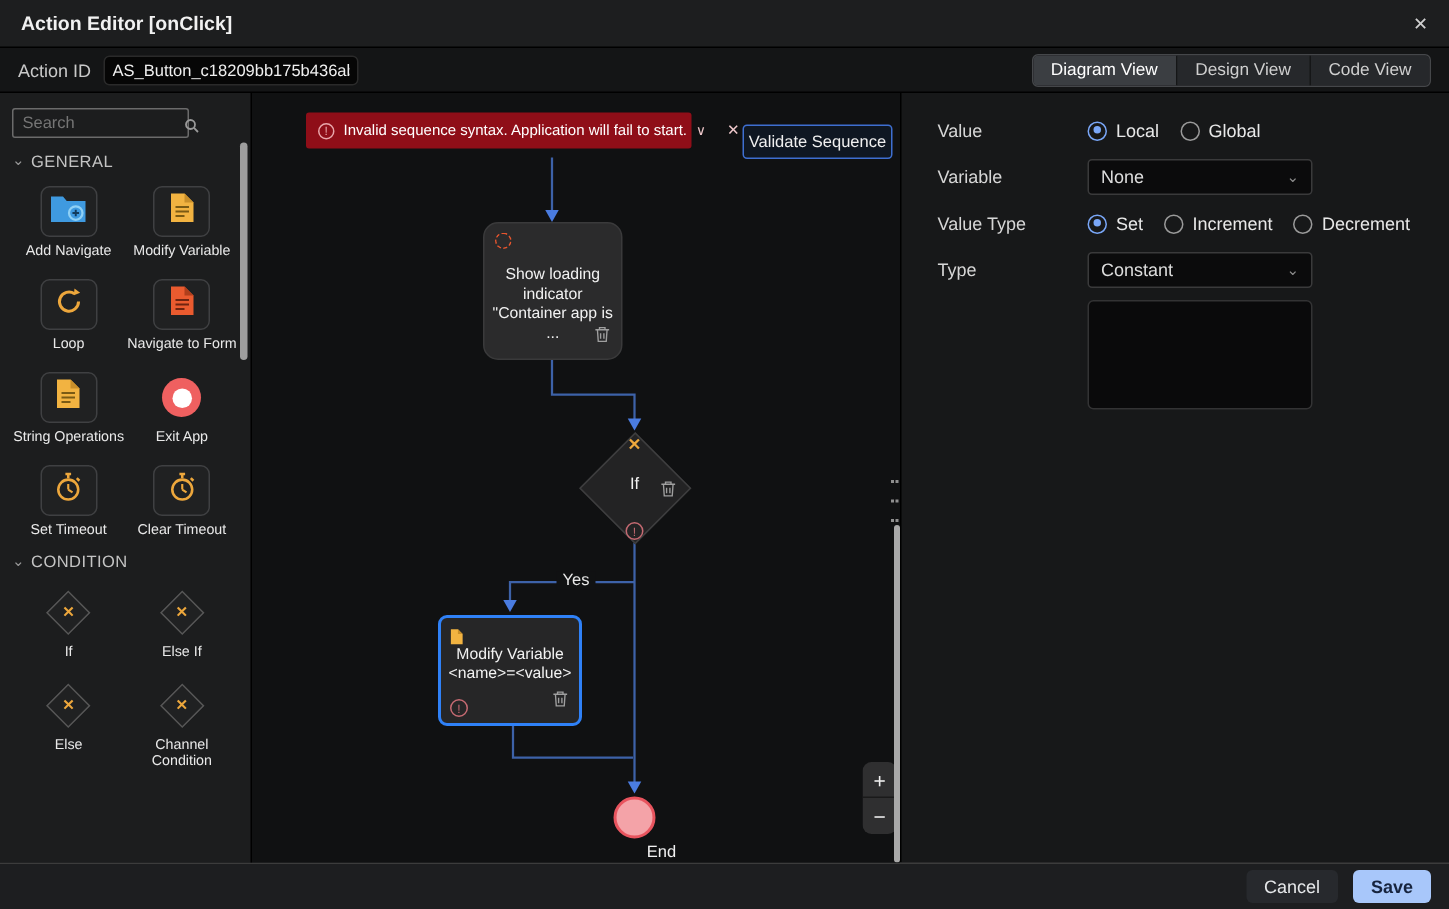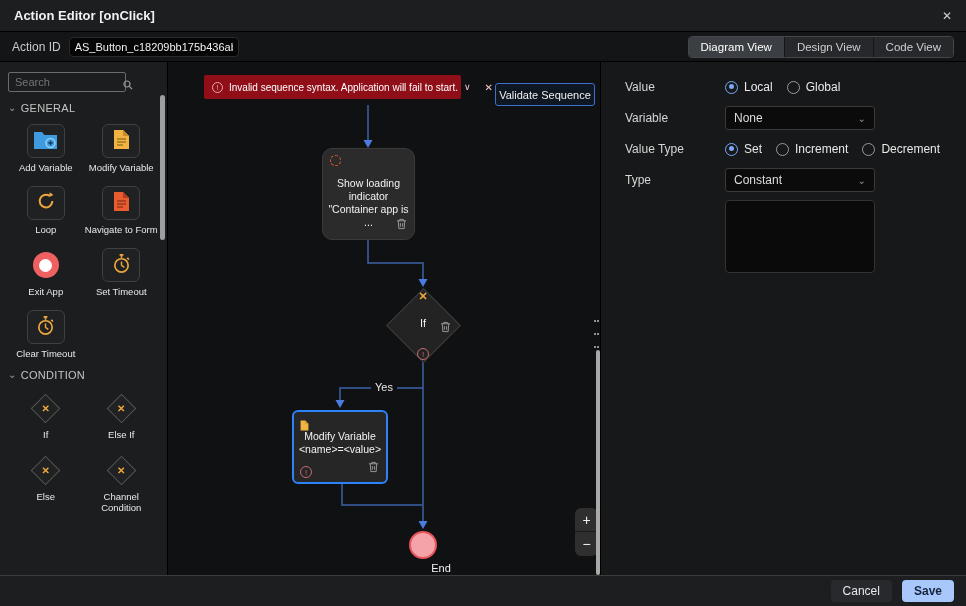--- a/index.html
+++ b/index.html
@@ -181,21 +181,21 @@
         <div class="s-item">
           <div class="s-iconbox">
               <span>
             <svg width="25" height="21" viewBox="0 0 25 21">
                   <path d="M1 3h8l2.5 3H24v14H1z" fill="#3f9ae0"></path>
                   <circle cx="17.5" cy="14" r="4.5" fill="none" stroke="#8fd0f5" stroke-width="1.5"></circle>
                   <path d="M17.5 11.8v4.4M15.3 14h4.4" stroke="#123b5c" stroke-width="1.3"></path>
                 </svg>
           </span>
             </div>
-          <div class="s-label">Add Variable</div>
+          <div class="s-label">Add Navigate</div>
         </div>
         <div class="s-item">
           <div class="s-iconbox">
               <span>
             <svg width="17" height="21" viewBox="0 0 17 21">
                   <path d="M1 1h9l6 6v13H1z" fill="#f2b341"></path>
                   <path d="M10 1l6 6h-6z" fill="#c98f2a"></path>
                   <path d="M4 10h9M4 13h9M4 16h6" stroke="#7a5a14" stroke-width="1.2"></path>
                 </svg>
           </span>
@@ -217,20 +217,32 @@
           <div class="s-iconbox">
               <span>
             <svg width="17" height="21" viewBox="0 0 17 21">
                   <path d="M1 1h9l6 6v13H1z" fill="#ea5b2f"></path>
                   <path d="M10 1l6 6h-6z" fill="#b03f1c"></path>
                   <path d="M4 10h9M4 13h9M4 16h6" stroke="#6e2410" stroke-width="1.2"></path>
                 </svg>
           </span>
             </div>
           <div class="s-label">Navigate to Form</div>
+        </div>
+        <div class="s-item">
+          <div class="s-iconbox">
+              <span>
+            <svg width="17" height="21" viewBox="0 0 17 21">
+                  <path d="M1 1h9l6 6v13H1z" fill="#f2b341"></path>
+                  <path d="M10 1l6 6h-6z" fill="#c98f2a"></path>
+                  <path d="M4 10h9M4 13h9M4 16h6" stroke="#7a5a14" stroke-width="1.2"></path>
+                </svg>
+          </span>
+            </div>
+          <div class="s-label">String Operations</div>
         </div>
         <div class="s-item">
           <div class="dia-box">
               <span class="exit-ring">
                 <i></i>
               </span>
             </div>
           <div class="s-label">Exit App</div>
         </div>
         <div class="s-item">

